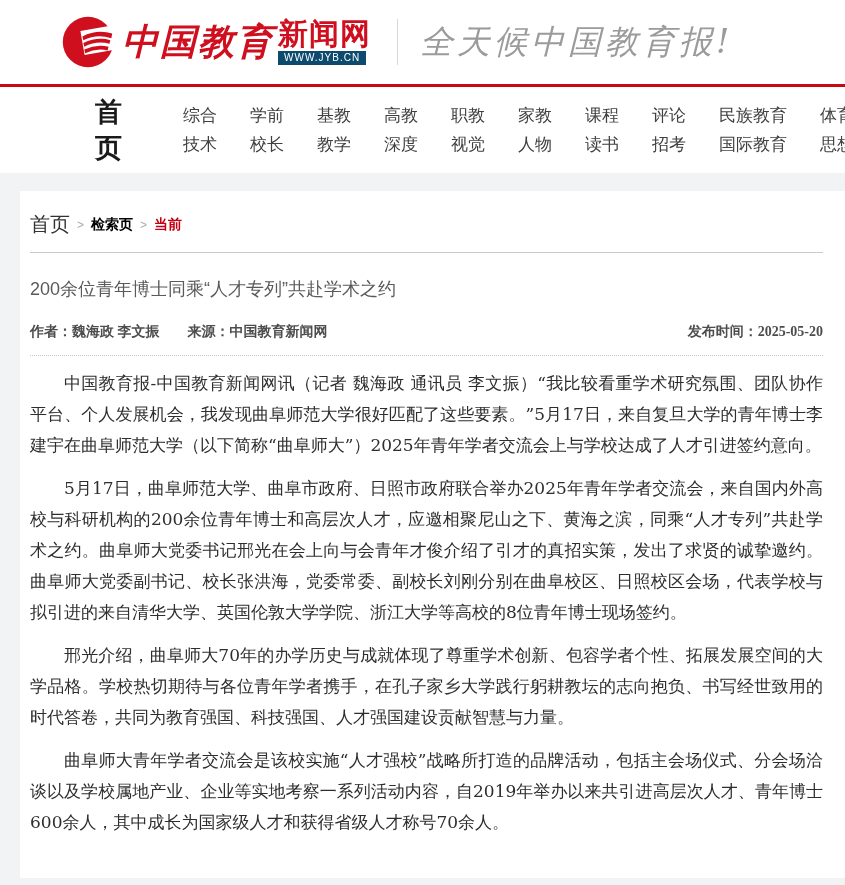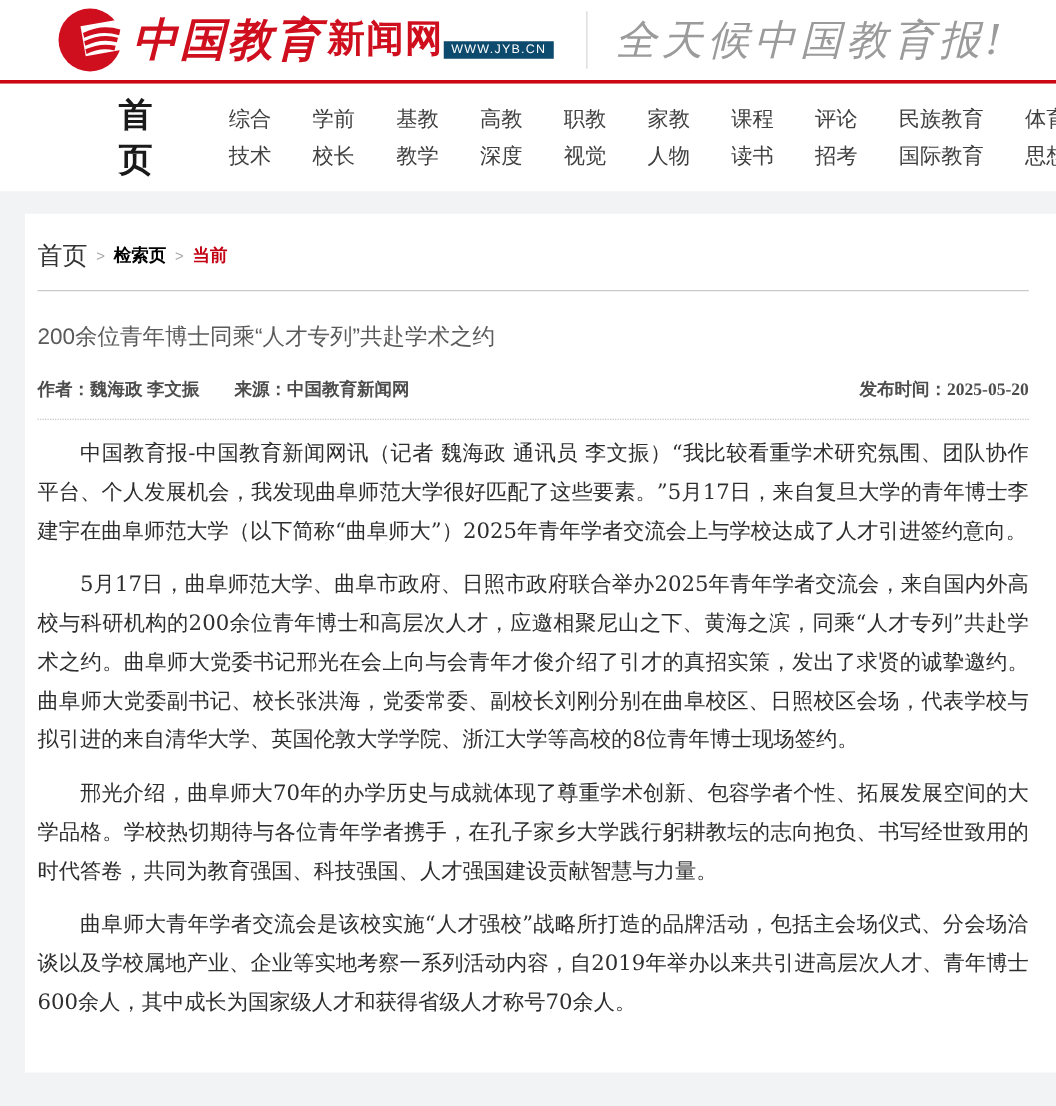--- a/index.html
+++ b/index.html
@@ -5,32 +5,32 @@
   * { margin:0; padding:0; box-sizing:border-box; }
   html,body { width:845px; height:885px; overflow:hidden; }
   body {
     font-family:"Liberation Sans","DejaVu Sans",sans-serif;
     background:#f2f3f5;
     color:#333;
   }
 
   
   .site-header {
-    background:#fff; height:64px;
+    background:#fff; height:84px;
     display:flex; align-items:center;
-    padding-left:44px;
+    padding-left:60px;
   }
   .logo { display:flex; align-items:center; cursor:pointer; }
   .logo-icon { width:56px; height:56px; margin-right:6px; }
   .logo-script {
     color:#cf0e1e; font-size:36px; font-weight:bold;
     font-family:"DejaVu Serif","Liberation Serif",serif;
     font-style:italic; letter-spacing:2px; white-space:nowrap;
   }
-  .logo-right { display:flex; flex-direction:row; align-items:flex-end; margin-left:4px; }
+  .logo-right { display:flex; flex-direction:column; align-items:flex-start; margin-left:4px; }
   .logo-bold { color:#cf0e1e; font-size:30px; font-weight:bold; line-height:30px; letter-spacing:1px; }
   .logo-badge {
     background:#0c4a6e; color:#fff; font-size:10px; font-weight:normal;
     letter-spacing:1px; padding:1px 6px; margin-top:2px; line-height:12px;
   }
   .header-divider { width:1px; height:46px; background:#d8d8d8; margin:0 22px 0 26px; }
   .slogan {
     color:#9b9b9b; font-size:33px; letter-spacing:4px; white-space:nowrap;
     font-family:"DejaVu Serif","Liberation Serif",serif; font-style:italic;
   }

